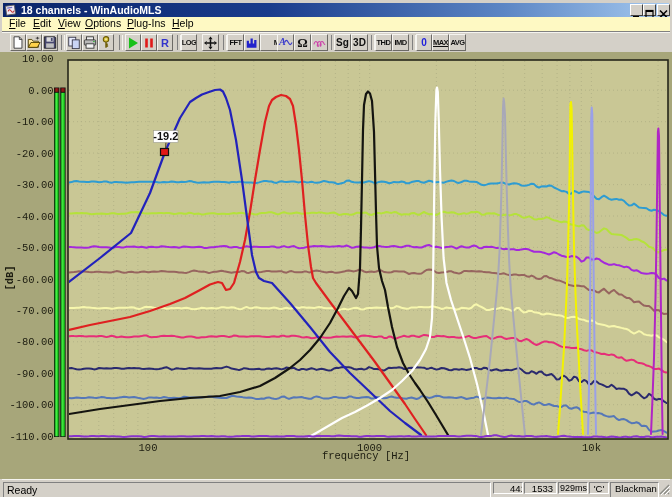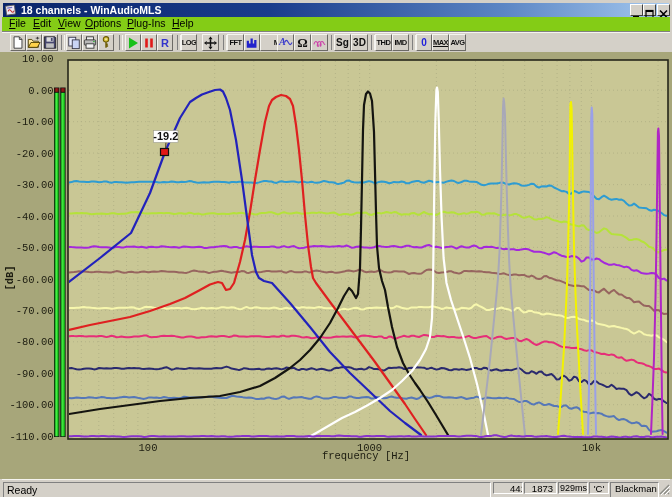--- a/index.html
+++ b/index.html
@@ -12,21 +12,21 @@
         <rect x="2" y="7" width="6" height="2" fill="#000"></rect>
       </svg></div>
     <div style="position:absolute;left:640px;top:1px;width:13px;height:12px;background:#d4d0c8;box-sizing:border-box;border-top:1px solid #fff;border-left:1px solid #fff;border-right:1px solid #404040;border-bottom:1px solid #404040"><svg width="11" height="10">
         <rect x="2" y="1.5" width="7" height="7" fill="none" stroke="#000" stroke-width="1.2"></rect>
         <rect x="2" y="1" width="7" height="2" fill="#000"></rect>
       </svg></div>
     <div style="position:absolute;left:654px;top:1px;width:13px;height:12px;background:#d4d0c8;box-sizing:border-box;border-top:1px solid #fff;border-left:1px solid #fff;border-right:1px solid #404040;border-bottom:1px solid #404040"><svg width="11" height="10">
         <path d="M2 1.5l7 7M9 1.5l-7 7" stroke="#000" stroke-width="1.5"></path>
       </svg></div>
   </div>
-<div style="position:absolute;left:2px;top:17px;width:668px;height:14px;background:#84cc16;font-size:10.5px;color:#000;overflow:hidden">
+<div style="position:absolute;left:2px;top:17px;width:668px;height:14px;background:#fef9c3;font-size:10.5px;color:#000;overflow:hidden">
     <span style="position:absolute;left:7px;top:0px"><u>F</u>ile</span>
     <span style="position:absolute;left:31px;top:0px"><u>E</u>dit</span>
     <span style="position:absolute;left:56px;top:0px"><u>V</u>iew</span>
     <span style="position:absolute;left:83px;top:0px"><u>O</u>ptions</span>
     <span style="position:absolute;left:125px;top:0px"><u>P</u>lug-Ins</span>
     <span style="position:absolute;left:170px;top:0px"><u>H</u>elp</span>
   </div>
 <div style="position:absolute;left:2px;top:31px;width:668px;height:21px;background:#d4d0c8;border-top:1px solid #808080;box-shadow:inset 0 1px 0 #f5f4f0">
     <div style="position:absolute;left:0;top:2px;width:668px;height:17px">
       <div class="tb" style="left:8px;width:16px;">
@@ -261,21 +261,21 @@
       <text x="13" y="278" text-anchor="middle" font-weight="bold" transform="rotate(-90 13 278)">[dB]</text>
     </g>
     <line x1="166" y1="142" x2="165.5" y2="149" stroke="#5a4a2a" stroke-width="1.2"></line>
     <rect x="153.5" y="130.5" width="24.5" height="12" fill="#ffffff" stroke="#9a9a8a" stroke-width="0.6"></rect>
     <text x="165.8" y="140.3" text-anchor="middle" font-family="Liberation Sans, sans-serif" font-size="11px" font-weight="bold" fill="#111">-19.2</text>
     <rect x="160.5" y="148.5" width="8" height="7" fill="#e21717" stroke="#111" stroke-width="1.2"></rect>
   </svg>
 <div style="position:absolute;left:2px;top:479px;width:668px;height:16px;background:#d4d0c8;border-top:1px solid #f5f4f0;color:#000">
     <div style="position:absolute;left:1px;top:2px;width:488px;height:25px;box-sizing:border-box;border-top:1px solid #808080;border-left:1px solid #808080;border-bottom:1px solid #fff;border-right:1px solid #fff;padding:2px 3px 0 3px;text-align:left;overflow:hidden;font-size:10.5px;line-height:11px">Ready</div>
     <div style="position:absolute;left:491px;top:2px;width:30px;height:12px;box-sizing:border-box;border-top:1px solid #808080;border-left:1px solid #808080;border-bottom:1px solid #fff;border-right:1px solid #fff;padding:0 2px 0 16px;text-align:right;overflow:hidden;font-size:9.5px;line-height:11px">44100</div>
-    <div style="position:absolute;left:522px;top:2px;width:33px;height:12px;box-sizing:border-box;border-top:1px solid #808080;border-left:1px solid #808080;border-bottom:1px solid #fff;border-right:1px solid #fff;padding:0 3px 0 3px;text-align:right;overflow:hidden;font-size:9.5px;line-height:11px">1873</div>
+    <div style="position:absolute;left:522px;top:2px;width:33px;height:12px;box-sizing:border-box;border-top:1px solid #808080;border-left:1px solid #808080;border-bottom:1px solid #fff;border-right:1px solid #fff;padding:0 3px 0 3px;text-align:right;overflow:hidden;font-size:9.5px;line-height:11px">1533</div>
     <div style="position:absolute;left:556px;top:2px;width:30px;height:12px;box-sizing:border-box;border-top:1px solid #808080;border-left:1px solid #808080;border-bottom:1px solid #fff;border-right:1px solid #fff;padding:0 1px 0 1px;text-align:left;overflow:hidden;font-size:9px;line-height:11px">929ms</div>
     <div style="position:absolute;left:587px;top:2px;width:20px;height:12px;box-sizing:border-box;border-top:1px solid #808080;border-left:1px solid #808080;border-bottom:1px solid #fff;border-right:1px solid #fff;padding:0 1px 0 1px;text-align:center;overflow:hidden;font-size:9.5px;line-height:11px">'C'</div>
     <div style="position:absolute;left:608px;top:2px;width:49px;height:16px;box-sizing:border-box;border-top:1px solid #808080;border-left:1px solid #808080;border-bottom:1px solid #fff;border-right:1px solid #fff;padding:0 4px 0 4px;text-align:left;overflow:hidden;font-size:9.5px;line-height:11px">Blackman</div>
     <svg style="position:absolute;left:656px;top:3px" width="12" height="12" viewBox="0 0 12 12">
       <g stroke="#8a8a84" stroke-width="1.3">
         <line x1="11" y1="2" x2="2" y2="11"></line>
         <line x1="11" y1="6" x2="6" y2="11"></line>
         <line x1="11" y1="10" x2="10" y2="11"></line>
       </g>
       <g stroke="#fff" stroke-width="1">

